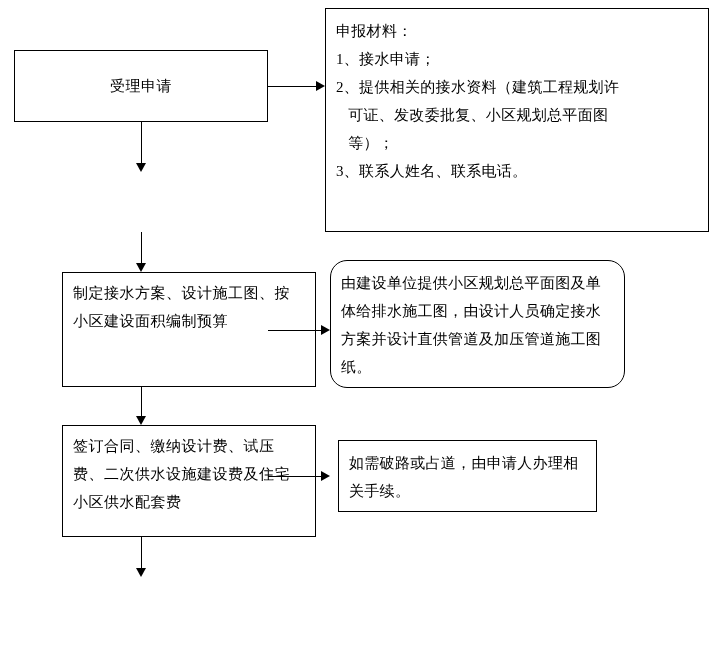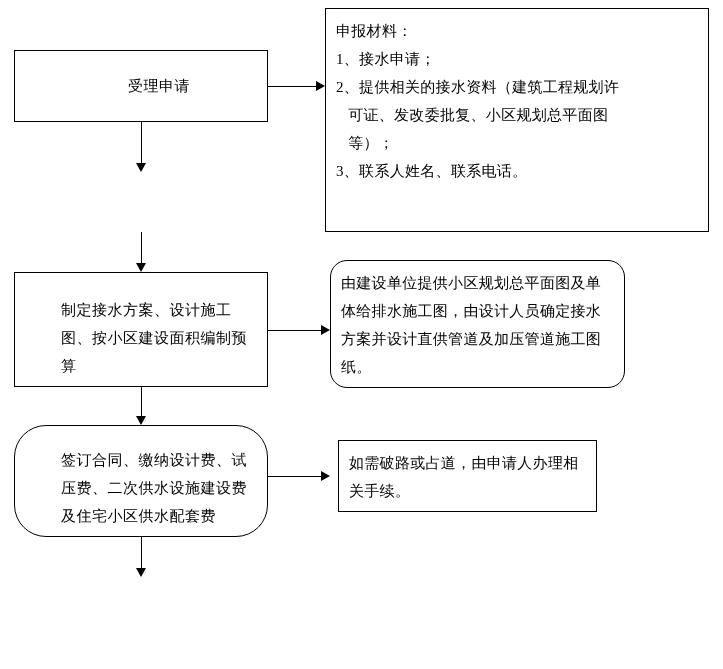--- a/index.html
+++ b/index.html
@@ -22,25 +22,25 @@
     position: absolute;
     box-sizing: border-box;
     border: 1px solid #000000;
     background: #ffffff;
     display: flex;
     align-items: center;
     justify-content: center;
     font-size: 15px;
     line-height: 28px;
     letter-spacing: 0.5px;
-    padding-left: 36px;
   }
   .box.left-align {
-    align-items: flex-end;
+    align-items: flex-start;
     justify-content: flex-start;
+    margin-left: 48px;
   }
   .box .inner {
     padding: 6px 10px;
     white-space: pre-wrap;
   }
   .box.center .inner {
     padding: 0 10px;
     text-align: center;
   }
   .note {
@@ -143,21 +143,21 @@
   <div class="arrow-h" style="left:268px; top:322px; width:62px; height:16px;">
     <div class="line" style="width:55px;"></div>
     <div class="head"></div>
   </div>
 
   <div class="arrow-v" style="left:133px; top:387px; width:16px; height:38px;">
     <div class="line" style="height:29px;"></div>
     <div class="head"></div>
   </div>
 
-  <div class="box left-align" style="left:14px; top:425px; width:254px; height:112px;border-radius:32px;">
+  <div class="box left-align" style="left:14px; top:425px; width:254px; height:112px;">
     <div class="inner">签订合同、缴纳设计费、试压费、二次供水设施建设费及住宅小区供水配套费</div>
   </div>
 
   <div class="note" style="left:338px; top:440px; width:259px; height:72px;">
     <div class="inner">如需破路或占道，由申请人办理相关手续。</div>
   </div>
 
   <div class="arrow-h" style="left:268px; top:468px; width:62px; height:16px;">
     <div class="line" style="width:55px;"></div>
     <div class="head"></div>

